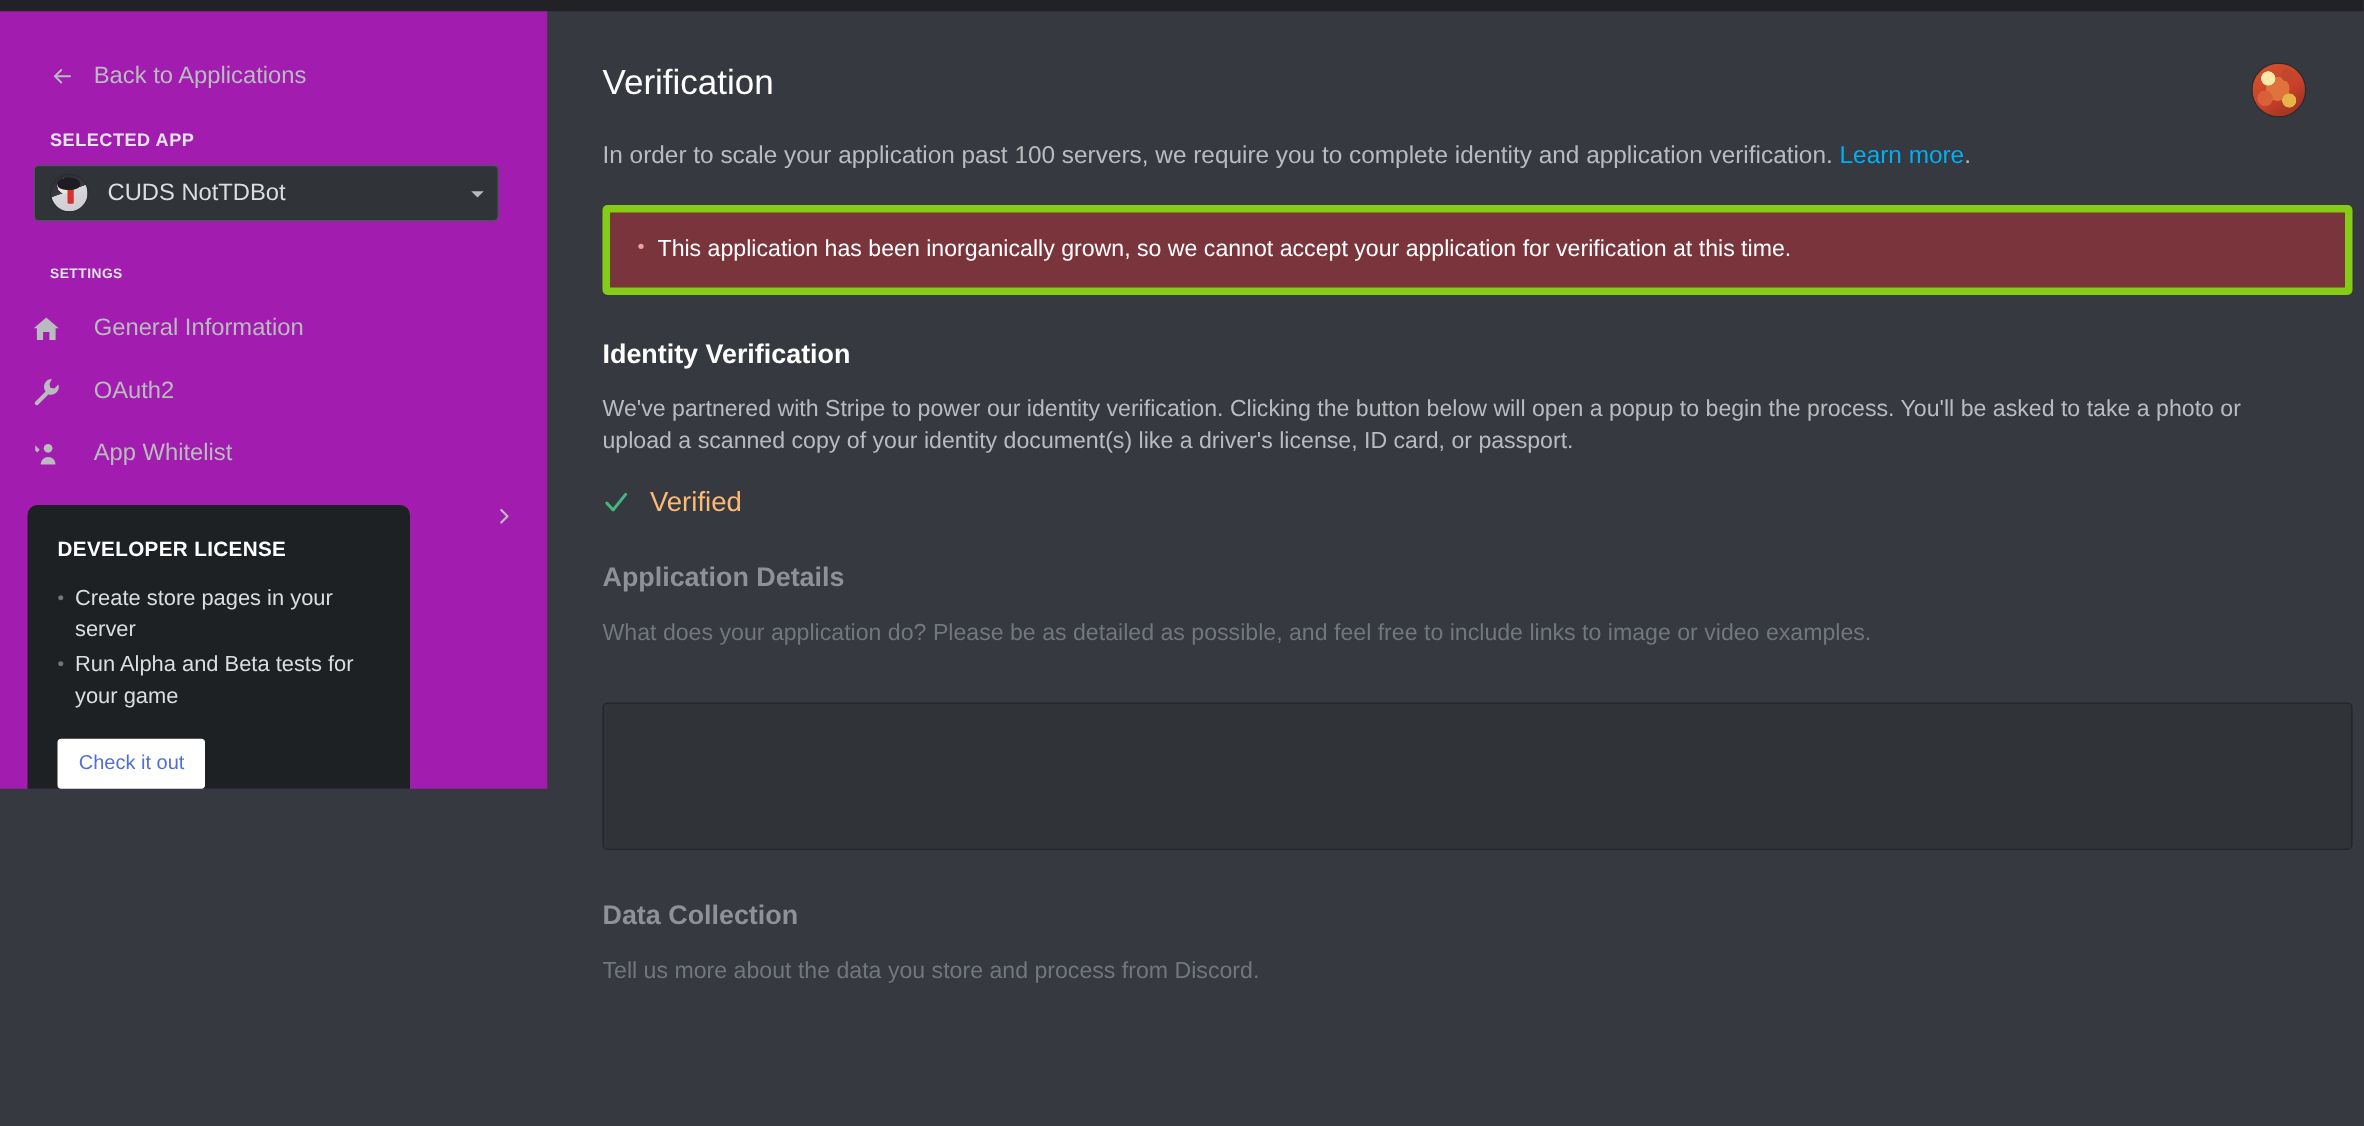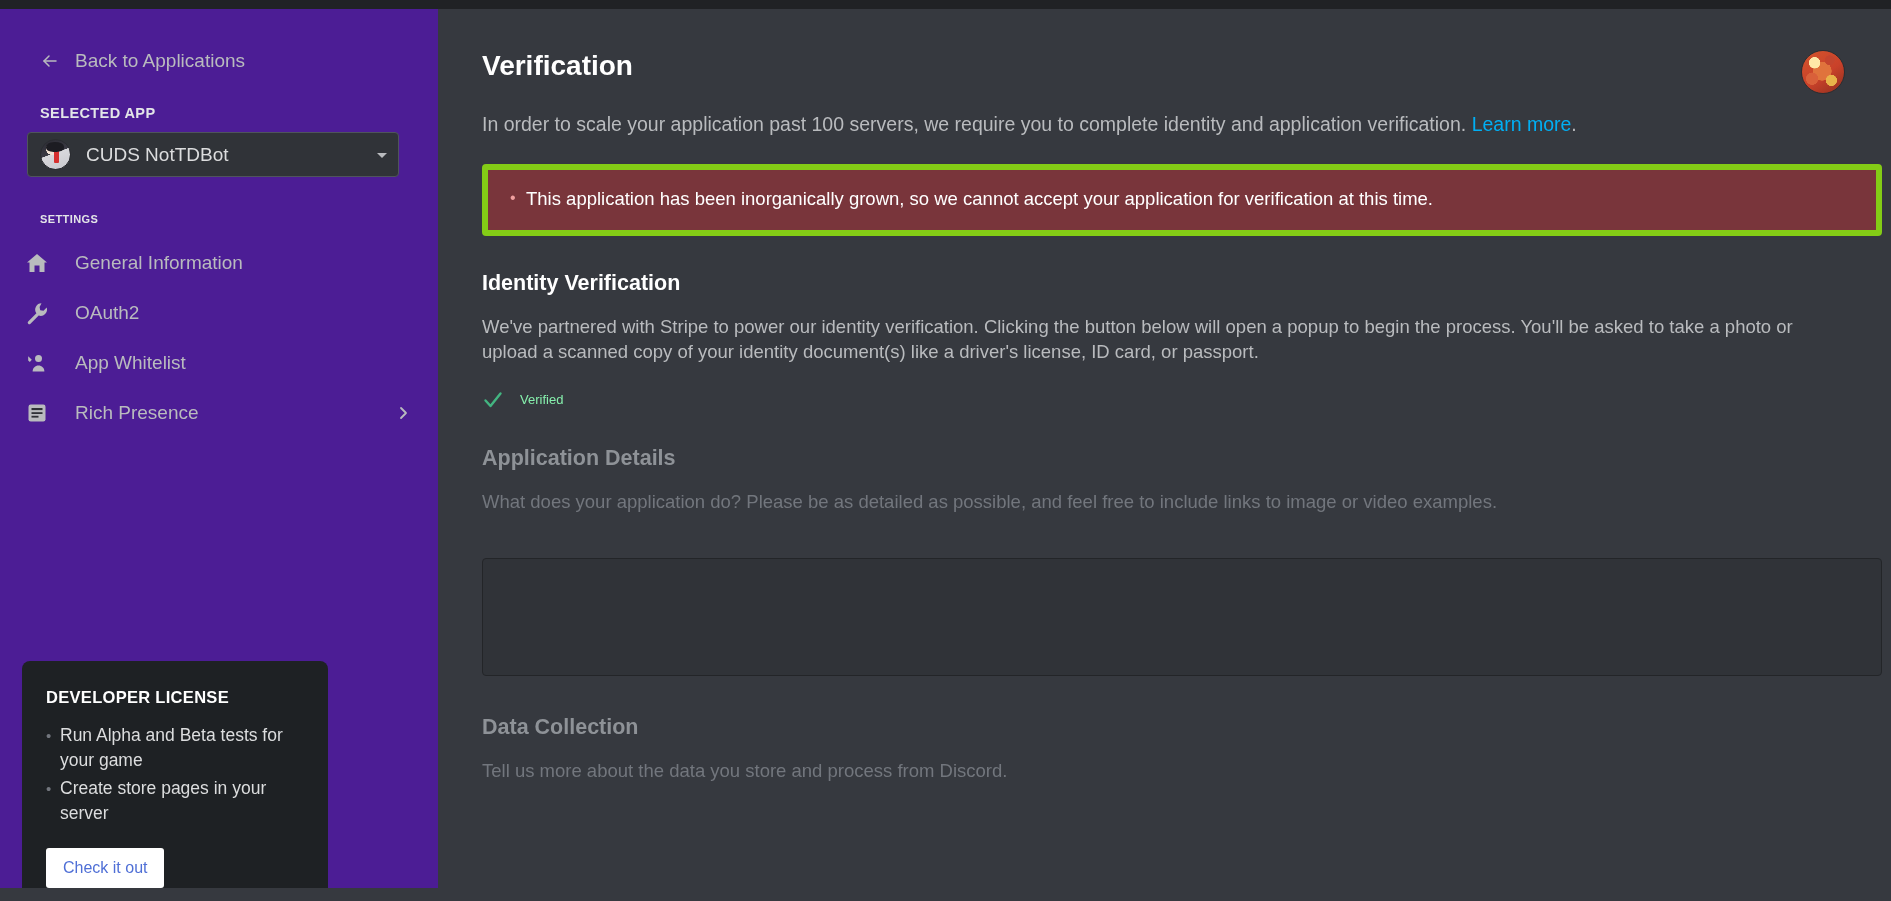--- a/index.html
+++ b/index.html
@@ -25,22 +25,22 @@
     width: 1891px; height: 9px;
     background: #202225;
     z-index: 40;
   }
 
   
   .sidebar {
     position: relative;
     width: 438px;
     min-width: 438px;
-    height: 888px;
-    background: #4c1d95;
+    height: 631px;
+    background: #a21caf;
     padding-top: 9px;
     display: flex;
     flex-direction: column;
   }
   .sidebar-inner {
     padding: 0 0 0 0;
     flex: 1;
     position: relative;
   }
 
@@ -254,21 +254,21 @@
       radial-gradient(circle at 24% 66%, #d9603a 0 14%, transparent 15%),
       radial-gradient(circle at 70% 70%, #e8b44a 0 13%, transparent 14%),
       radial-gradient(circle at 48% 48%, #e0733c 0 30%, transparent 31%),
       linear-gradient(145deg, #d4552c 0%, #c9412a 55%, #8f2f1e 100%);
     border: 1px solid #2b2d31;
   }
 
   .page-title {
     color: #ffffff;
     font-size: 28px;
-    font-weight: bold;
+    font-weight: normal;
     margin: 0 0 0 0;
     line-height: 34px;
   }
 
   .intro {
     color: #b9bbbe;
     font-size: 19.5px;
     line-height: 26px;
     margin-top: 28px;
     max-width: 1420px;
@@ -330,22 +330,22 @@
     margin-top: 25px;
   }
   .check-icon {
     width: 22px; height: 22px;
     color: #43b581;
     display: inline-flex;
     align-items: center; justify-content: center;
   }
   .check-icon svg { display: block; }
   .verified-text {
-    color: #86efac;
-    font-size: 13px;
+    color: #fdba74;
+    font-size: 22px;
   }
 
   .details-textarea {
     margin-top: 26px;
     width: 1400px;
     height: 118px;
     background: #303338;
     border: 1px solid #232528;
     border-radius: 4px;
     resize: none;
@@ -437,22 +437,22 @@
               <path d="M6 3 L11 8 L6 13"></path>
             </svg>
           </span>
         </div>
 
       </nav>
 
       <div class="promo-card">
         <div class="promo-title">DEVELOPER LICENSE</div>
         <ul class="promo-list">
+          <li>Create store pages in your server</li>
           <li>Run Alpha and Beta tests for your game</li>
-          <li>Create store pages in your server</li>
         </ul>
         <button class="promo-btn">Check it out</button>
       </div>
 
     </div>
   </aside>
 
   <main class="main">
     <div class="main-inner">
 

